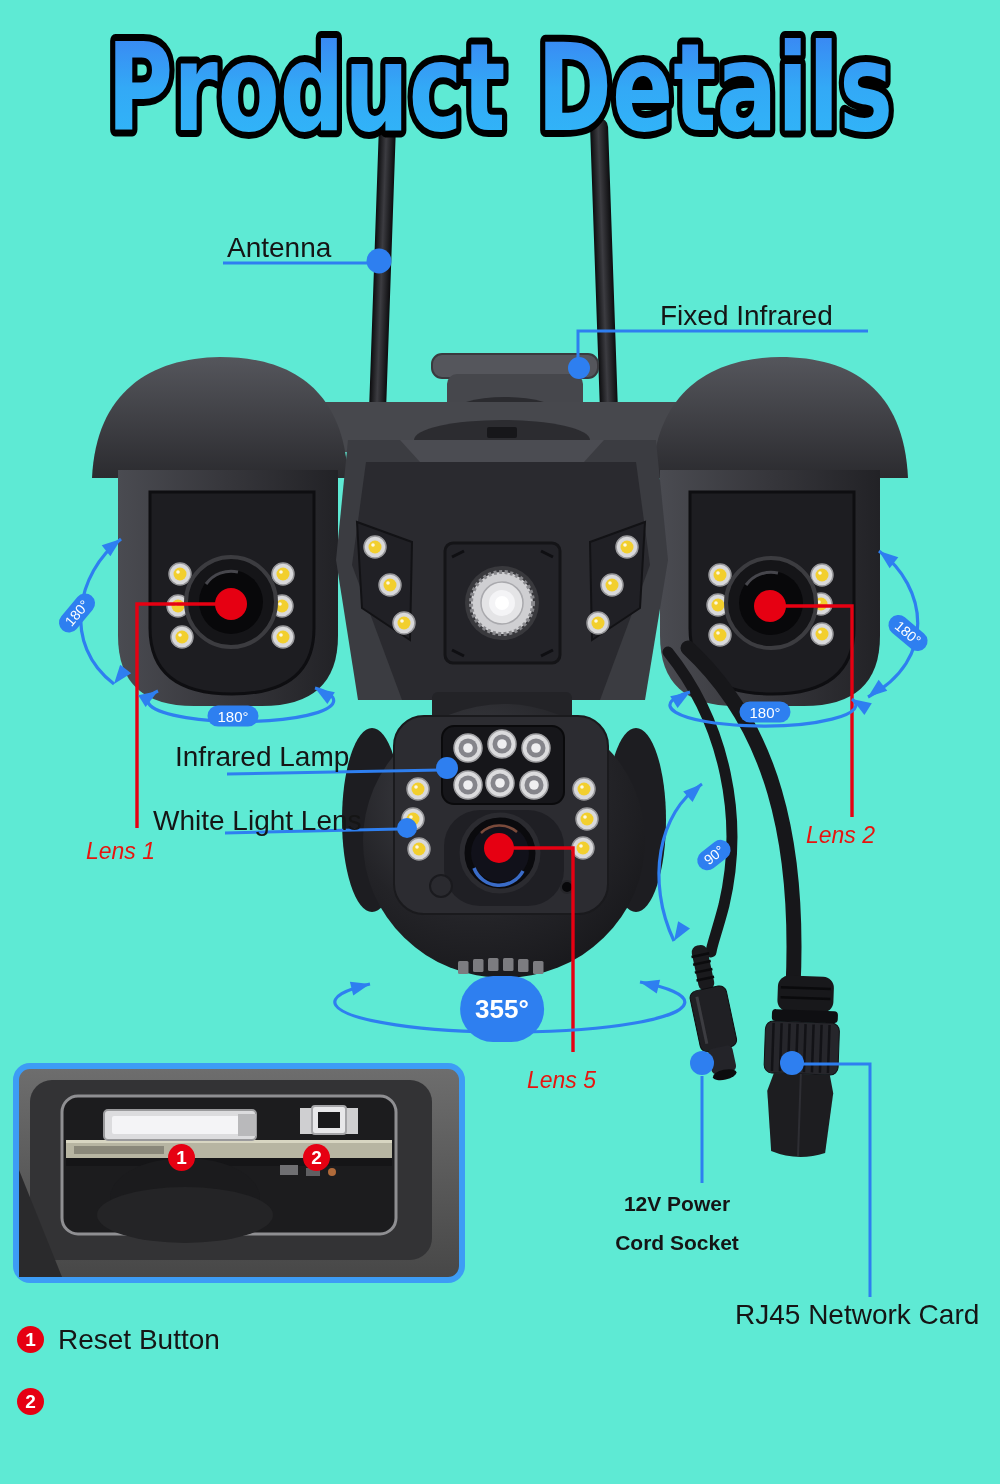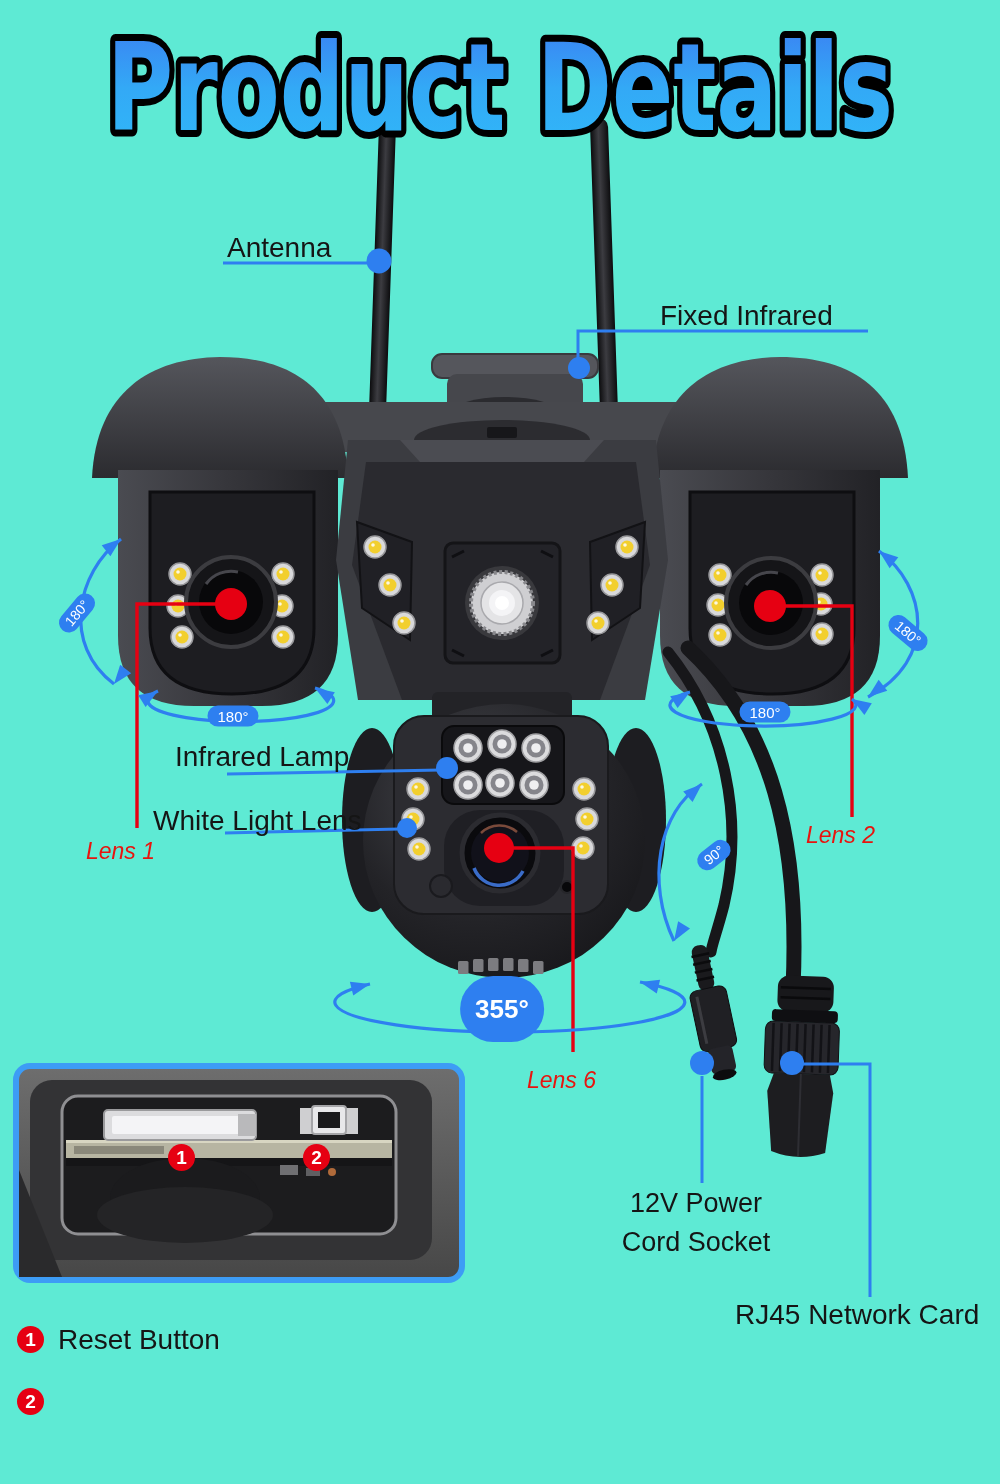--- a/index.html
+++ b/index.html
@@ -9,22 +9,22 @@
   .lbl{position:absolute;color:#151515;font-size:28px;white-space:nowrap;}
   .lbl-red{position:absolute;color:#e8140f;font-size:23px;white-space:nowrap;font-style:italic;}
   .pill{position:absolute;background:#2e7ff0;color:#fff;border-radius:99px;
         line-height:1;white-space:nowrap;transform-origin:center;}
   .pill-sm{font-size:14px;padding:3px 8px;}
   .pill-md{font-size:15px;padding:3px 10px;}
   .pill-lg{font-size:26px;padding:20px 15px;font-weight:bold;}
   .num-badge{position:absolute;width:27px;height:27px;border-radius:50%;background:#e60012;
              color:#fff;font-weight:bold;font-size:19px;display:flex;align-items:center;
              justify-content:center;}
-  .power-block{position:absolute;left:696px;top:1184px;transform:translateX(-50%);
-               text-align:center;color:#151515;font-size:27px;line-height:39px;white-space:nowrap;}
+  .power-block{position:absolute;left:677px;top:1184px;transform:translateX(-50%);
+               text-align:center;color:#151515;font-size:21px;line-height:39px;white-space:nowrap;font-weight:bold;}
 </style>
 </head>
 <body>
 
 <div class="stage">
 
 <svg class="art" viewBox="0 0 1000 1484">
   <defs>
     <linearGradient id="tg" x1="0" y1="0" x2="0" y2="1">
       <stop offset="0" stop-color="#3c7df2"></stop>
@@ -305,21 +305,21 @@
 
   <text x="500" y="130" text-anchor="middle" textLength="786" lengthAdjust="spacingAndGlyphs" font-family="'DejaVu Sans',sans-serif" font-weight="bold" font-size="122" fill="url(#tg)" stroke="#000" stroke-width="14" stroke-linejoin="round" paint-order="stroke">Product Details</text>
 </svg>
 
 <div class="lbl" style="left:227px;top:232px;">Antenna</div>
 <div class="lbl" style="left:660px;top:300px;">Fixed Infrared</div>
 <div class="lbl" style="left:175px;top:741px;">Infrared Lamp</div>
 <div class="lbl" style="left:153px;top:805px;">White Light Lens</div>
 <div class="lbl-red" style="left:86px;top:838px;">Lens 1</div>
 <div class="lbl-red" style="left:806px;top:822px;">Lens 2</div>
-<div class="lbl-red" style="left:527px;top:1067px;">Lens 6</div>
+<div class="lbl-red" style="left:527px;top:1067px;">Lens 5</div>
 <div class="power-block">
   <span style="display:block;">12V Power</span>
   <span style="display:block;">Cord Socket</span>
 </div>
 <div class="lbl" style="left:735px;top:1299px;">RJ45 Network Card</div>
 
 <div class="pill pill-sm" style="left:77px;top:613px;transform:translate(-50%,-50%) rotate(-50deg);">180°</div>
 <div class="pill pill-sm" style="left:908px;top:633px;transform:translate(-50%,-50%) rotate(40deg);">180°</div>
 <div class="pill pill-md" style="left:233px;top:716px;transform:translate(-50%,-50%);">180°</div>
 <div class="pill pill-md" style="left:765px;top:712px;transform:translate(-50%,-50%);">180°</div>

